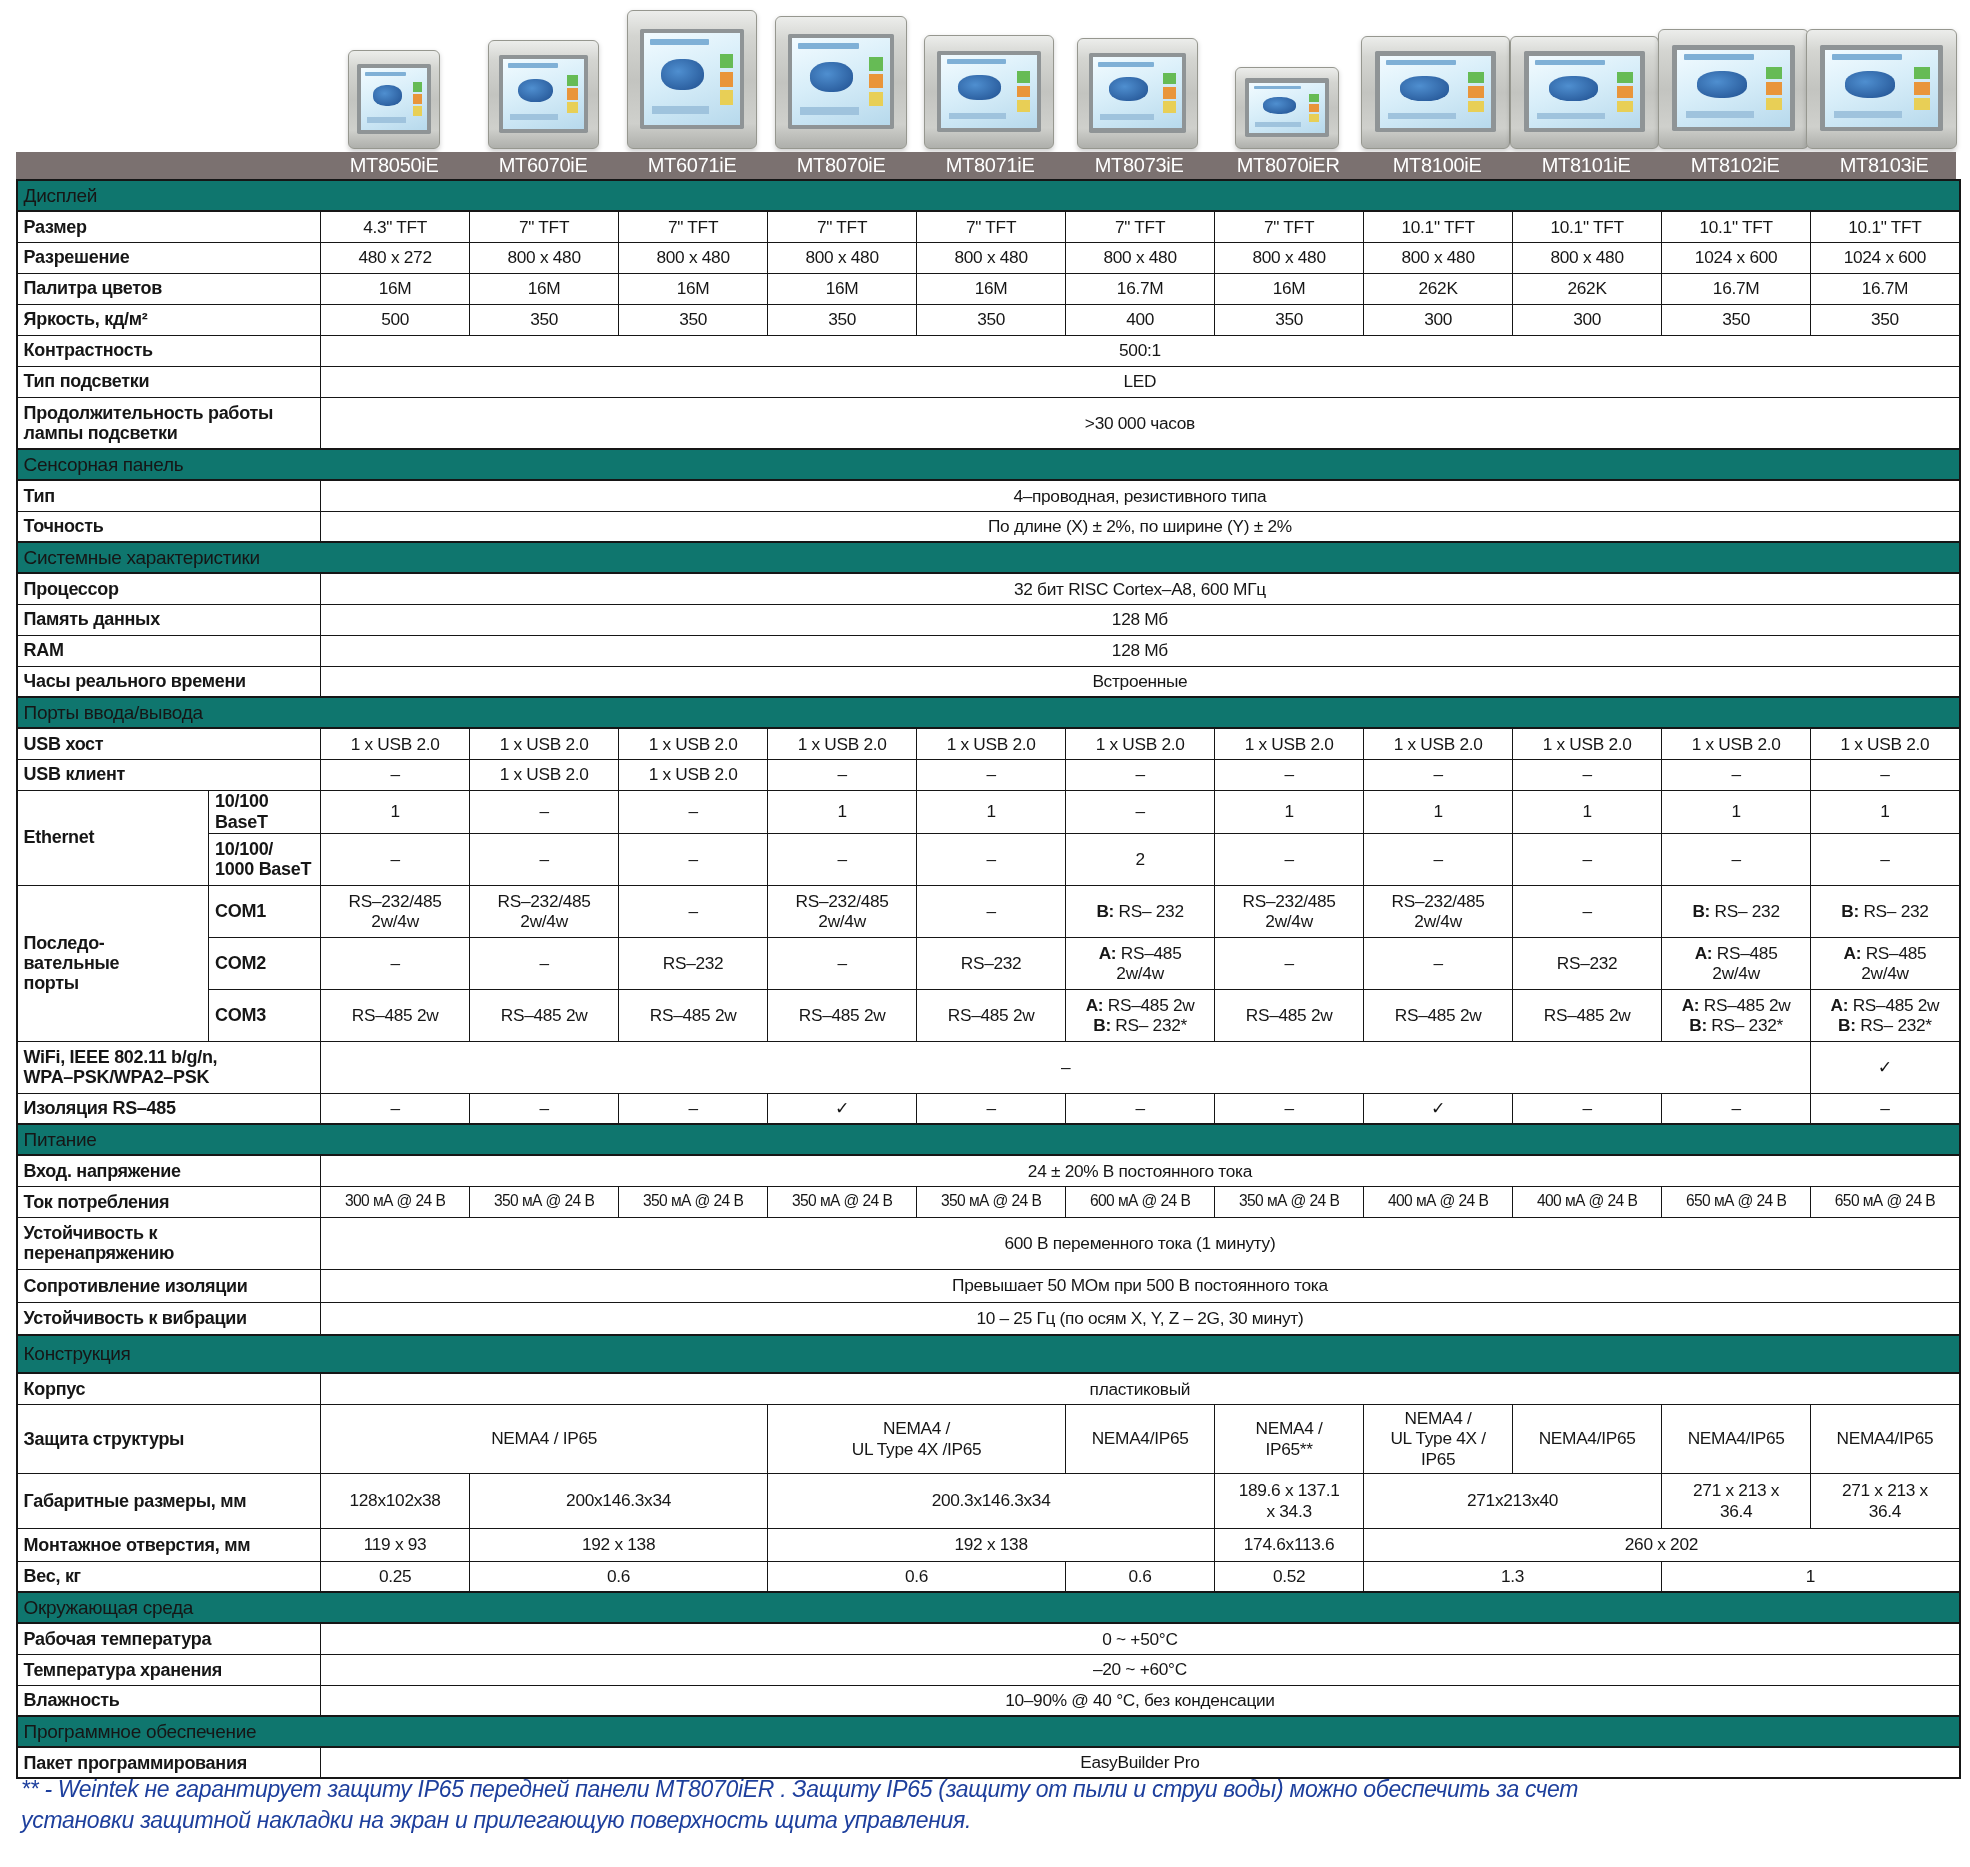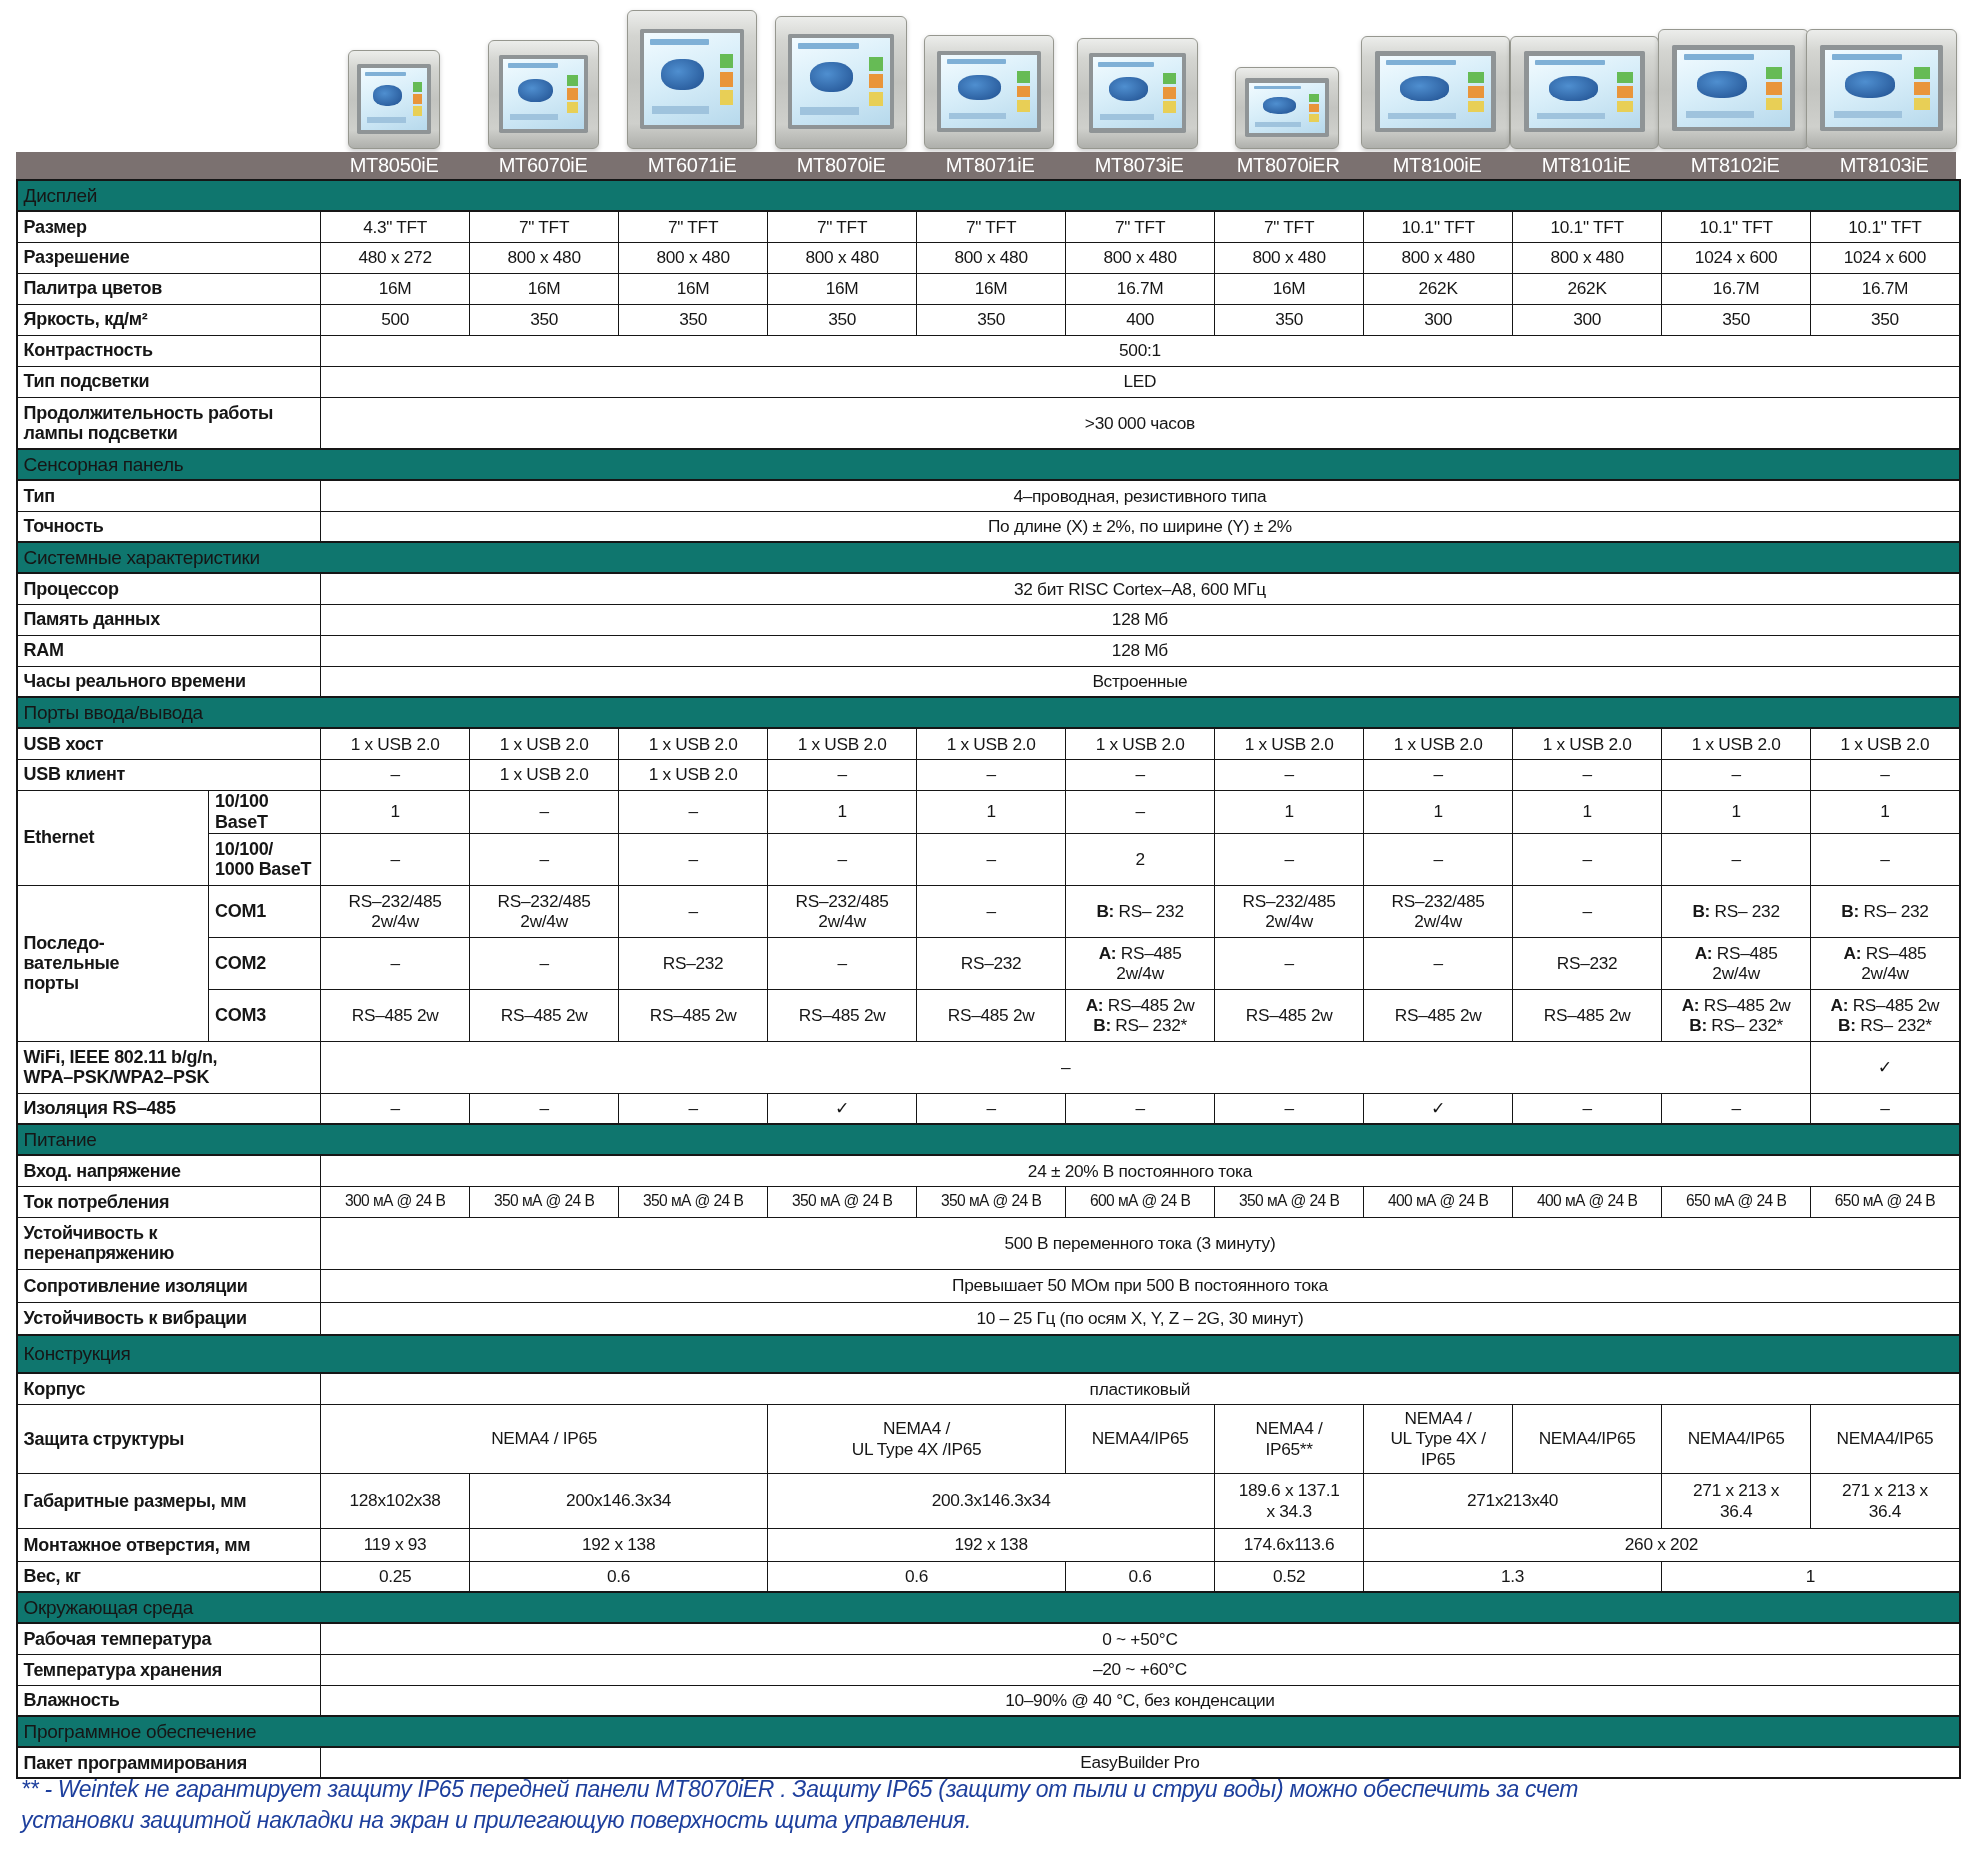--- a/index.html
+++ b/index.html
@@ -476,21 +476,21 @@
         <td class="dc">350 мА @ 24 В</td>
         <td class="dc">600 мА @ 24 В</td>
         <td class="dc">350 мА @ 24 В</td>
         <td class="dc">400 мА @ 24 В</td>
         <td class="dc">400 мА @ 24 В</td>
         <td class="dc">650 мА @ 24 В</td>
         <td class="dc">650 мА @ 24 В</td>
       </tr>
       <tr style="height: 52px;">
         <td class="lab" colspan="2">Устойчивость к<br>перенапряжению</td>
-        <td class="dc" colspan="11">500 В переменного тока (3 минуту)</td>
+        <td class="dc" colspan="11">600 В переменного тока (1 минуту)</td>
       </tr>
       <tr style="height: 33px;">
         <td class="lab" colspan="2">Сопротивление изоляции</td>
         <td class="dc" colspan="11">Превышает 50 МОм при 500 В постоянного тока</td>
       </tr>
       <tr style="height: 33px;">
         <td class="lab" colspan="2">Устойчивость к вибрации</td>
         <td class="dc" colspan="11">10 – 25 Гц (по осям X, Y, Z – 2G, 30 минут)</td>
       </tr>
       <tr style="height: 38px;">

